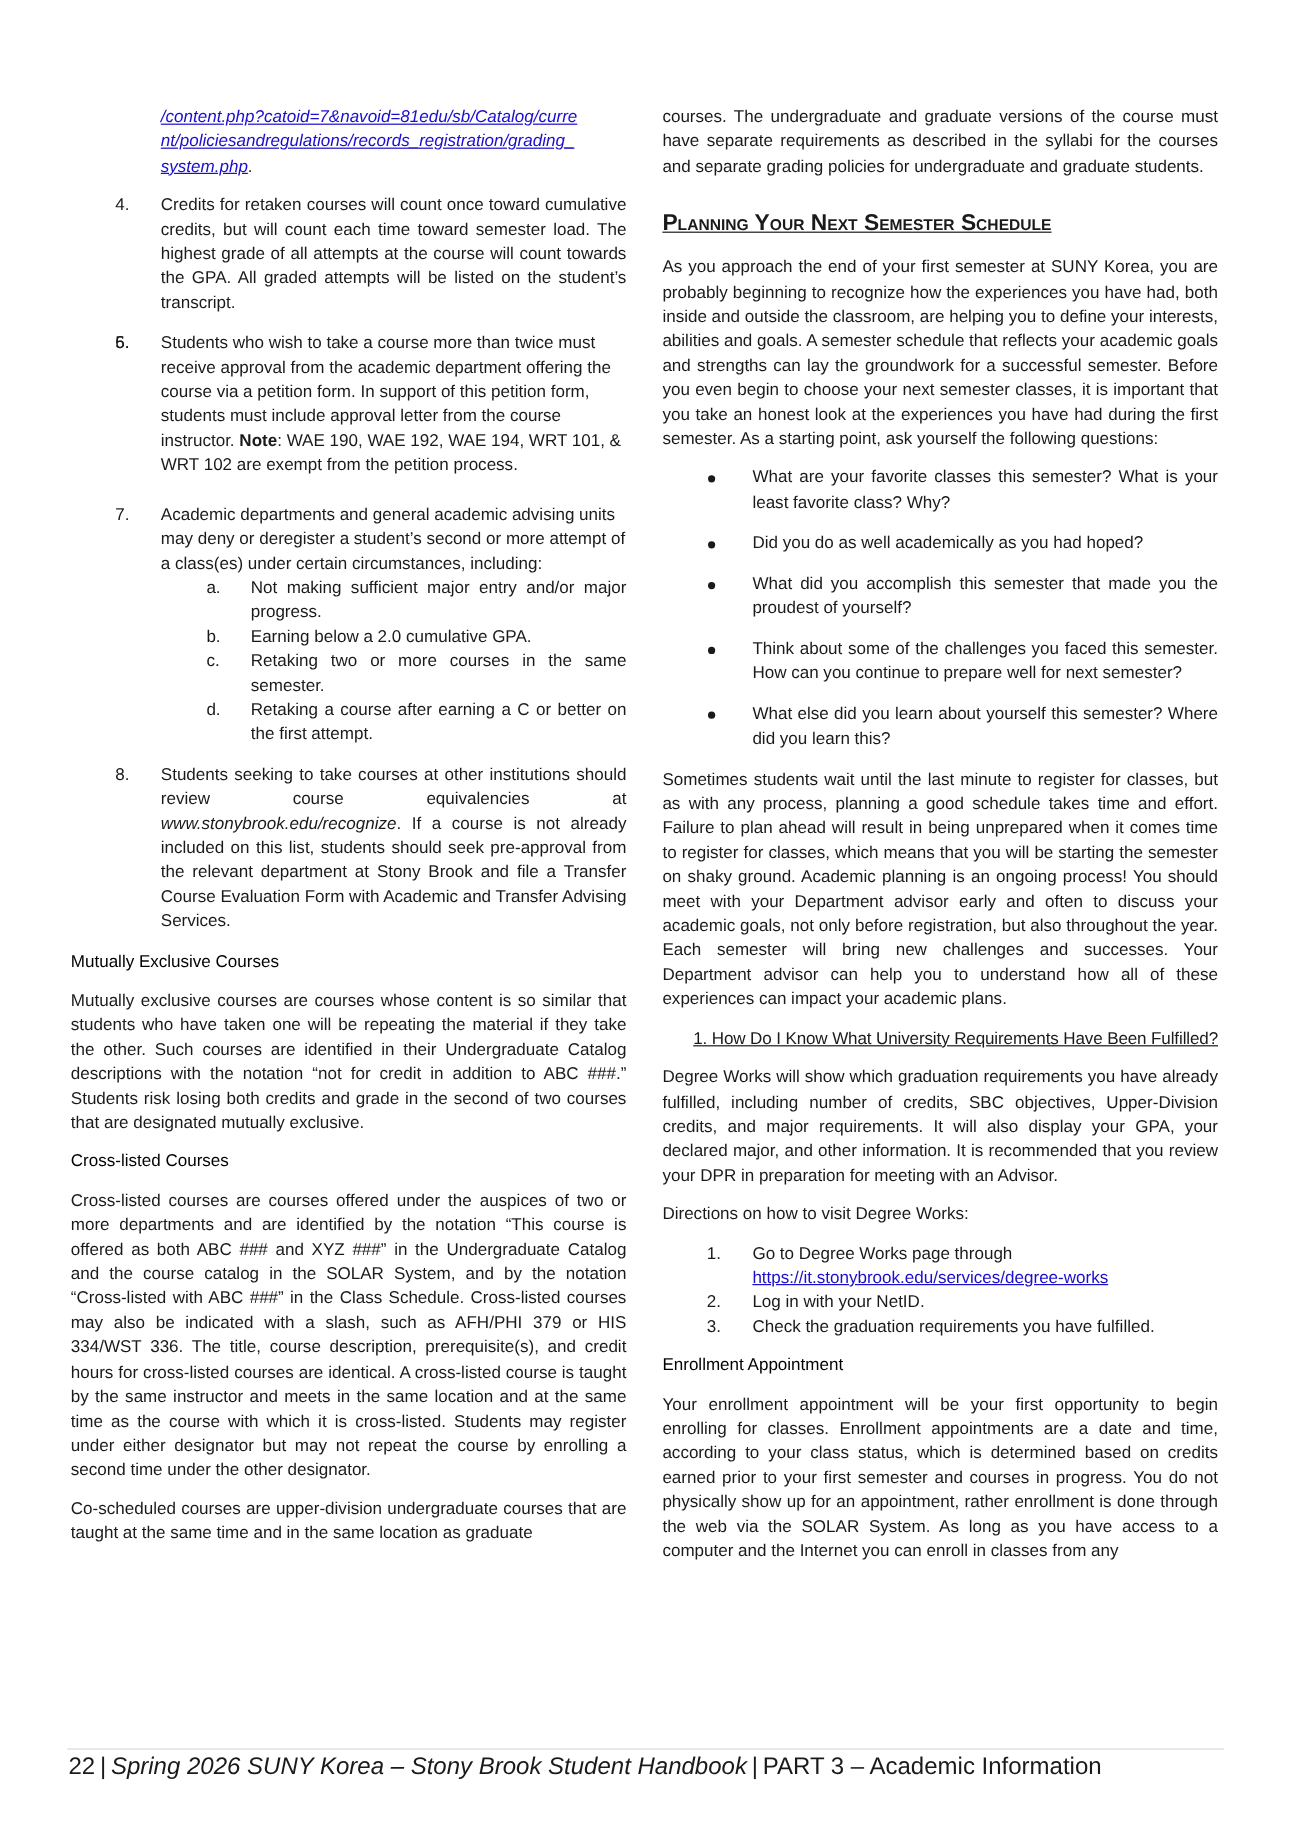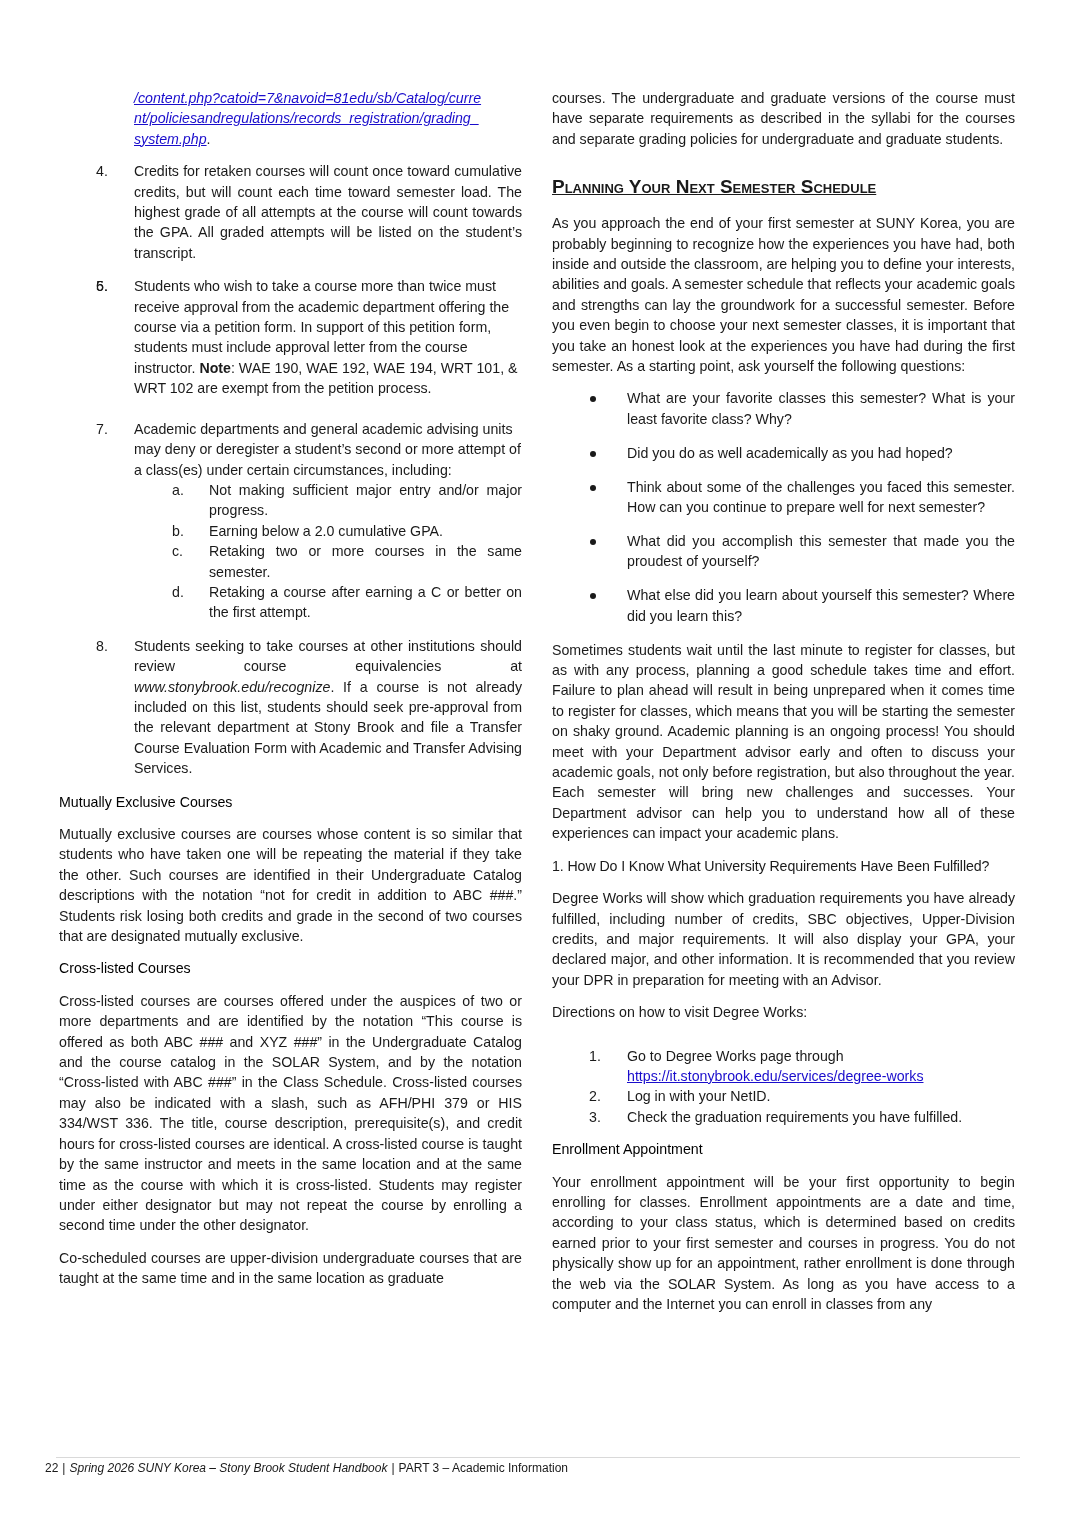--- a/index.html
+++ b/index.html
@@ -17,27 +17,27 @@
   .num-item.ragged { text-align: left; }
   .sub-list { margin: 0; padding: 0; list-style: none; }
   .sub-item { position: relative; padding-left: 150px; text-align: justify; }
   .sub-item .marker { position: absolute; left: 113px; }
   .minor-head { color: #000000; margin: 0 0 12px 0; }
   .section-head { font-weight: bold; font-size: 19px; text-decoration: underline;
                   font-variant: small-caps; margin: 26px 0 14px 0; letter-spacing: 0; line-height: 24px; }
   .bullets { margin: 0 0 10px 0; padding: 0; list-style: none; }
   .bullet { position: relative; padding-left: 75px; margin-bottom: 13.5px; text-align: justify; }
   .bullet .dot { position: absolute; left: 38px; top: 8px; width: 6px; height: 6px; border-radius: 50%; background: #1a1a1a; }
-  .ul-head { margin: 0 0 12px 0; white-space: nowrap; letter-spacing: -0.1px; }
+  .ul-head { text-decoration: underline; margin: 0 0 12px 0; white-space: nowrap; letter-spacing: -0.1px; text-align: right; }
   .dir-list { margin: 0 0 12px 0; padding: 0; list-style: none; }
   .dir-item { position: relative; padding-left: 75px; }
   .dir-item .marker { position: absolute; left: 37px; }
   .h2 { font-size: 18px; line-height: 24px; margin: 6px 0 11px 0; }
   .footer-rule { position: absolute; left: 56px; top: 1457px; width: 964px; height: 1px; background: #d9d9d9; }
-  .footer { position: absolute; left: 45px; top: 1461px; font-size: 12px; color: #1a1a1a; }
+  .footer { position: absolute; left: 57px; top: 1461px; font-size: 20px; color: #1a1a1a; }
   .footer .sep { margin: 0 4px; }
 </style>
 </head>
 <body>
 
 <div class="col left">
   <p style="padding-left:75px; text-align:left; margin-bottom:12px;"><a class="link it"><span>/content.php?catoid=7&amp;navoid=81edu/sb/Catalog/curre</span><br><span>nt/policiesandregulations/records_registration/grading_</span><br><span>system.php</span></a><span>.</span></p>
 
   <ul class="num-list">
     <li class="num-item">
@@ -79,31 +79,31 @@
 <div class="col right">
   <p>courses. The undergraduate and graduate versions of the course must have separate requirements as described in the syllabi for the courses and separate grading policies for undergraduate and graduate students.</p>
 
   <div class="section-head">Planning Your Next Semester Schedule</div>
 
   <p>As you approach the end of your first semester at SUNY Korea, you are probably beginning to recognize how the experiences you have had, both inside and outside the classroom, are helping you to define your interests, abilities and goals. A semester schedule that reflects your academic goals and strengths can lay the groundwork for a successful semester. Before you even begin to choose your next semester classes, it is important that you take an honest look at the experiences you have had during the first semester. As a starting point, ask yourself the following questions:</p>
 
   <ul class="bullets">
     <li class="bullet"><span class="dot"></span><span>What are your favorite classes this semester? What is your least favorite class? Why?</span></li>
     <li class="bullet"><span class="dot"></span><span>Did you do as well academically as you had hoped?</span></li>
+    <li class="bullet"><span class="dot"></span><span>What did you accomplish this semester that made you the proudest of yourself?</span></li>
     <li class="bullet"><span class="dot"></span><span>Think about some of the challenges you faced this semester. How can you continue to prepare well for next semester?</span></li>
-    <li class="bullet"><span class="dot"></span><span>What did you accomplish this semester that made you the proudest of yourself?</span></li>
     <li class="bullet"><span class="dot"></span><span>What else did you learn about yourself this semester? Where did you learn this?</span></li>
   </ul>
 
   <p>Sometimes students wait until the last minute to register for classes, but as with any process, planning a good schedule takes time and effort. Failure to plan ahead will result in being unprepared when it comes time to register for classes, which means that you will be starting the semester on shaky ground. Academic planning is an ongoing process! You should meet with your Department advisor early and often to discuss your academic goals, not only before registration, but also throughout the year. Each semester will bring new challenges and successes. Your Department advisor can help you to understand how all of these experiences can impact your academic plans.</p>
 
   <div class="ul-head">1. How Do I Know What University Requirements Have Been Fulfilled?</div>
   <p>Degree Works will show which graduation requirements you have already fulfilled, including number of credits, SBC objectives, Upper-Division credits, and major requirements. It will also display your GPA, your declared major, and other information. It is recommended that you review your DPR in preparation for meeting with an Advisor.</p>
 
-  <p style="margin-bottom:23px;">Directions on how to visit Degree Works:</p>
+  <p style="margin-bottom:12px;">Directions on how to visit Degree Works:</p>
   <ul class="dir-list">
     <li class="dir-item">
       <span class="marker">1.</span>
       <span>Go to Degree Works page through</span><br>
       <a class="link">https://it.stonybrook.edu/services/degree-works</a>
     </li>
     <li class="dir-item">
       <span class="marker">2.</span>
       <span>Log in with your NetID.</span>
     </li>

